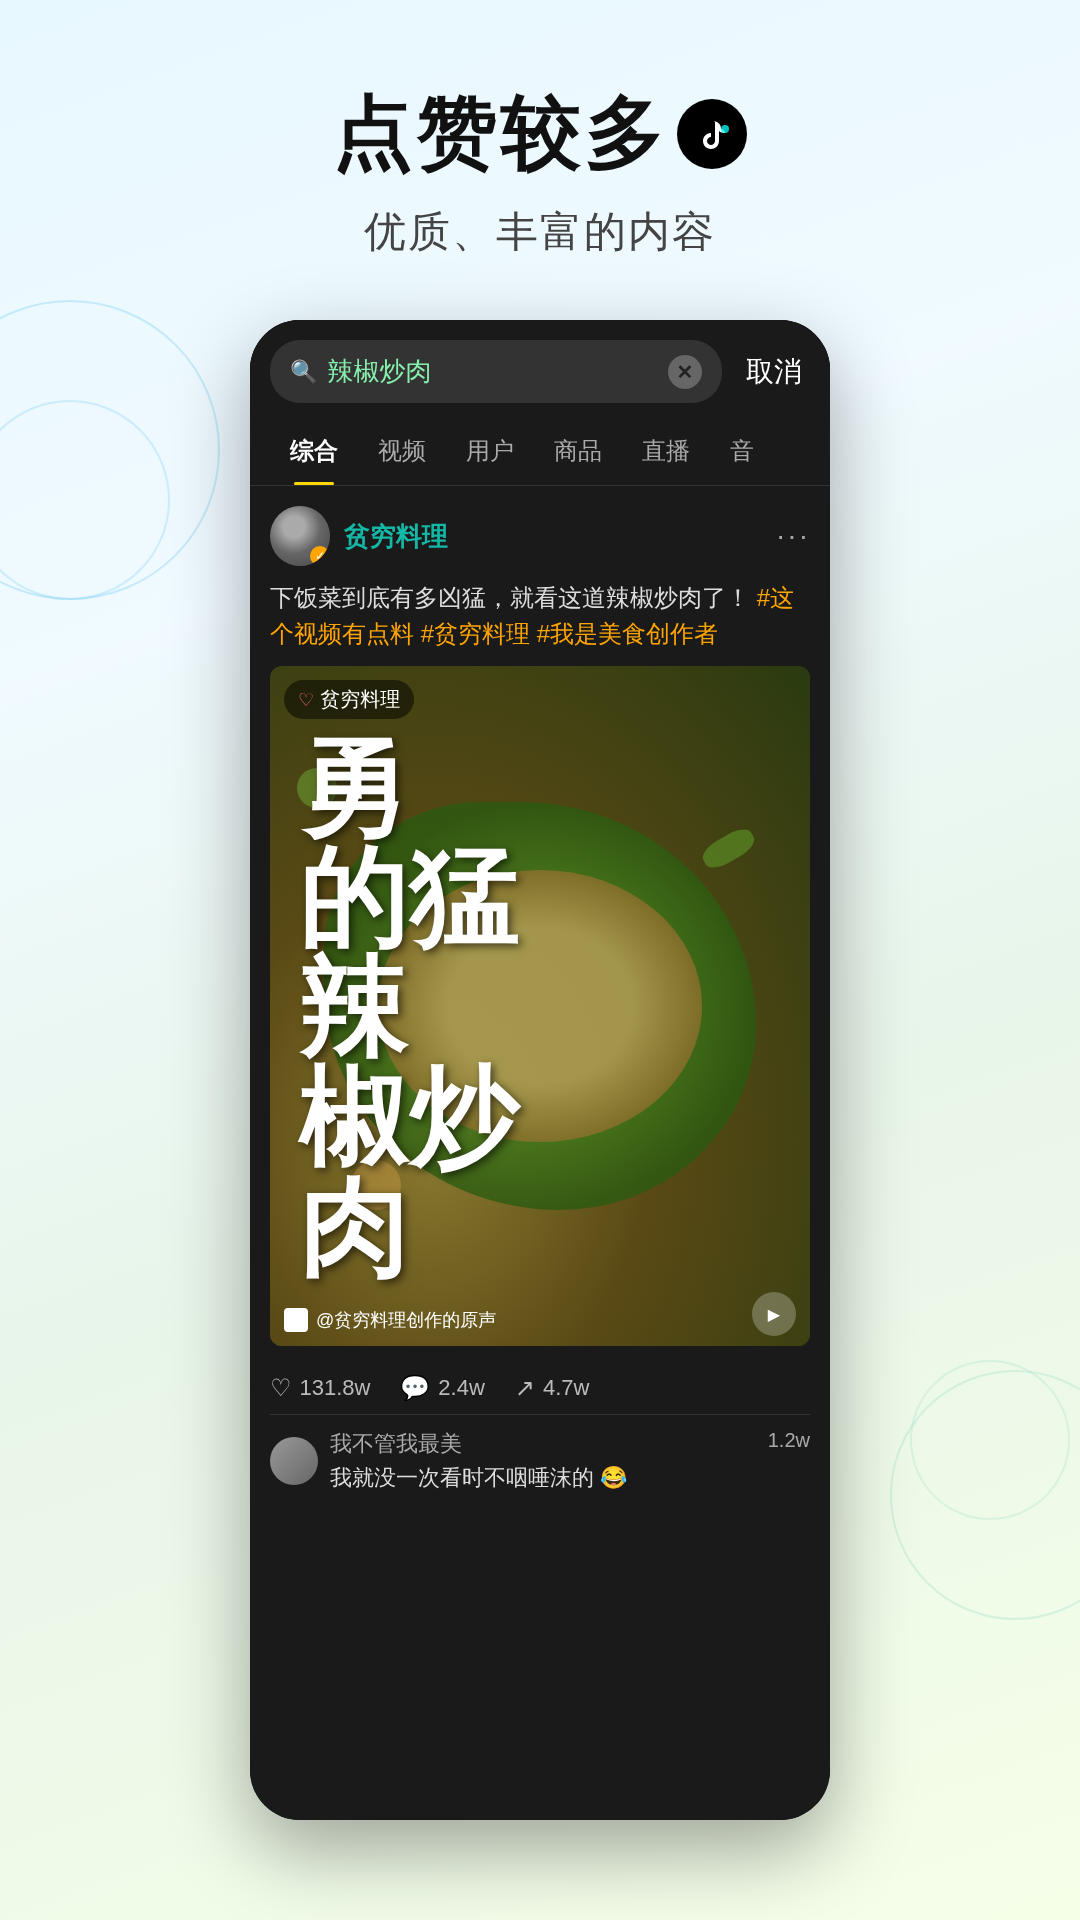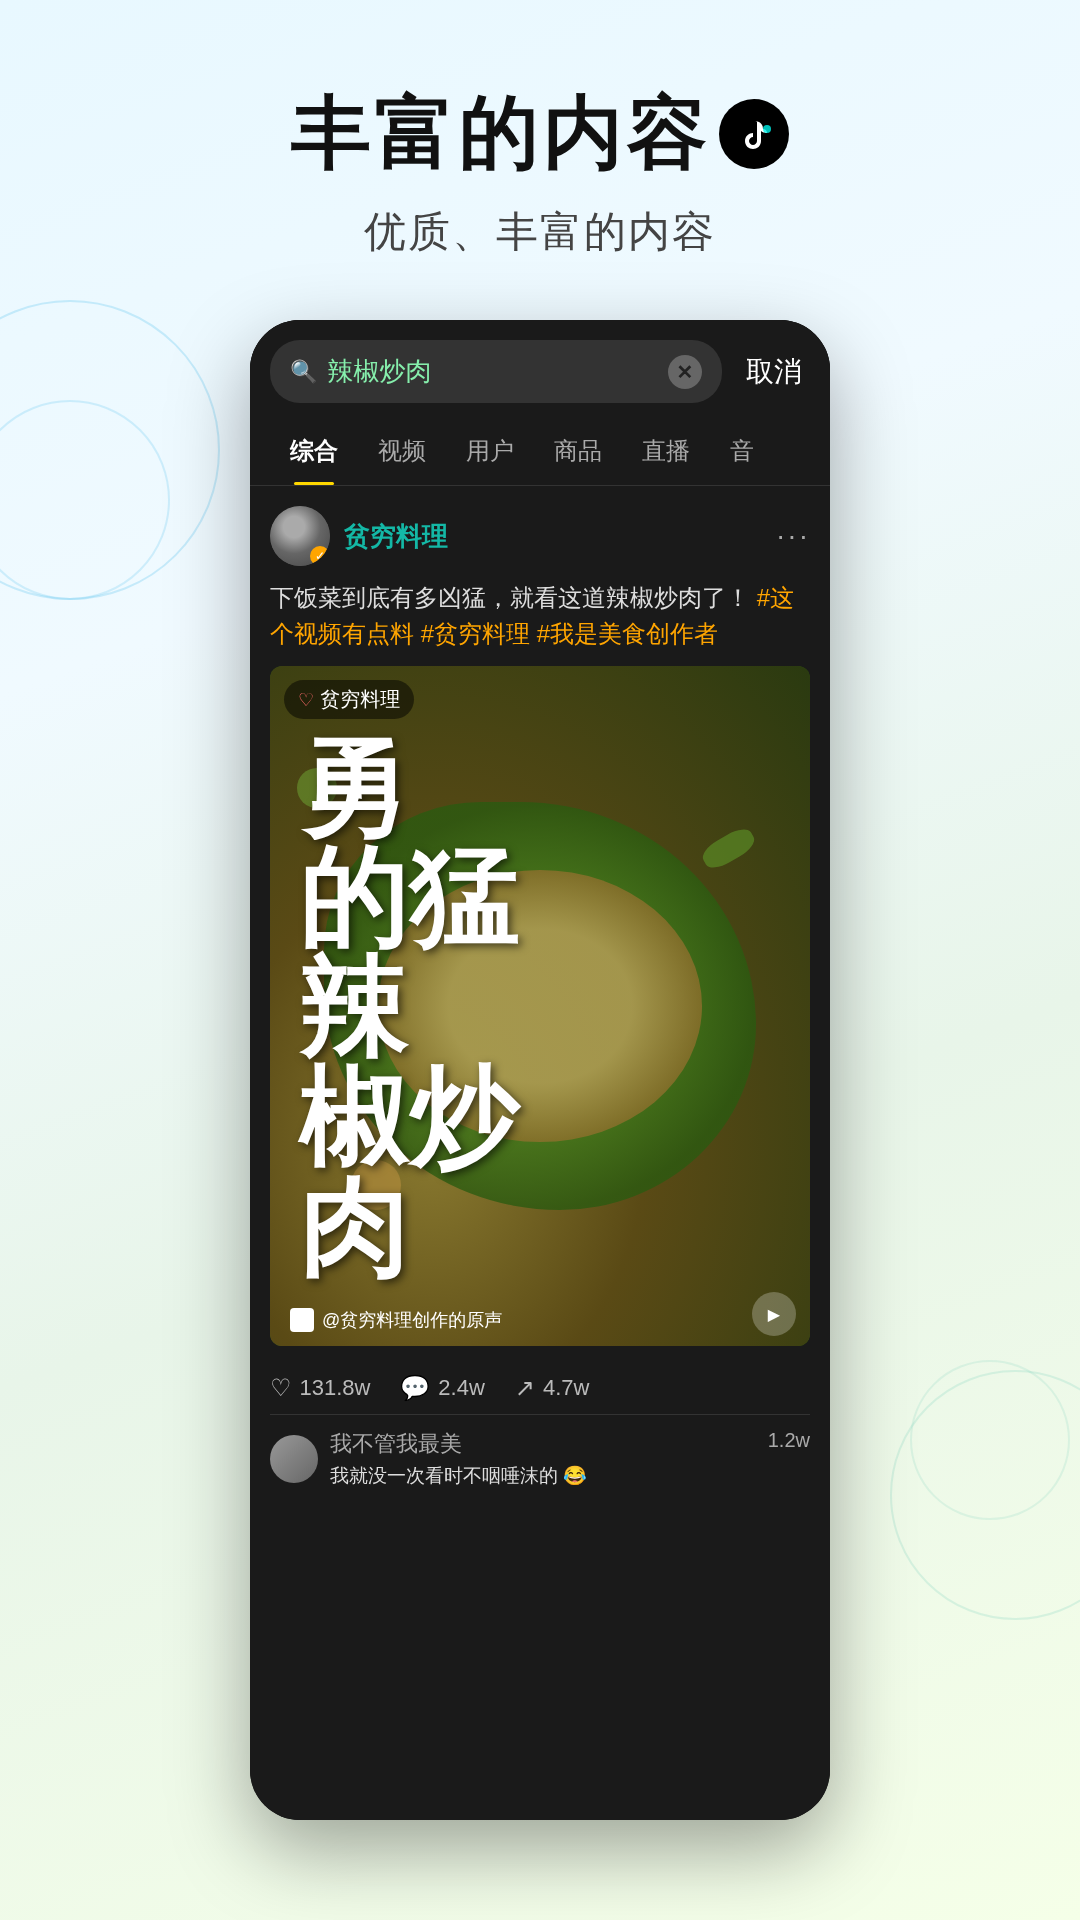--- a/index.html
+++ b/index.html
@@ -293,21 +293,21 @@
       display: flex; align-items: center; gap: 6px;
       font-size: 20px;
       color: white;
     }
     .likes-heart {
       color: #ff6b6b;
       font-size: 18px;
     }
     .audio-bar {
       position: absolute;
-      bottom: 14px; left: 20px; right: 60px;
+      bottom: 14px; left: 14px; right: 60px;
       display: flex; align-items: center; gap: 8px;
       color: white; font-size: 18px;
     }
     .tiktok-small-icon {
       width: 24px; height: 24px;
       background: white;
       border-radius: 4px;
       display: flex; align-items: center; justify-content: center;
       font-size: 14px;
     }
@@ -350,41 +350,41 @@
     }
     .comment-right {
       flex: 1;
     }
     .comment-user {
       font-size: 22px;
       color: #aaa;
       margin-bottom: 4px;
     }
     .comment-text {
-      font-size: 19px;
+      font-size: 22px;
       color: #ddd;
     }
     .comment-count {
       font-size: 20px;
       color: #aaa;
       margin-left: auto;
       align-self: flex-start;
     }
   </style>
 </head>
 <body>
 
 <div class="bg-circle-1"></div>
 <div class="bg-circle-2"></div>
 <div class="bg-circle-3"></div>
 <div class="bg-circle-4"></div>
 
 <div class="header-area">
   <div class="main-title">
-    <span>丰富的内容</span>
+    <span>点赞较多</span>
     <span style="width:70px;height:70px;background:#000;border-radius:50%;display:inline-flex;align-items:center;justify-content:center;">
       <svg width="42" height="42" viewBox="0 0 42 42">
         <path d="M22 8 C22 8, 30 8, 30 16 C30 16, 34 16, 34 20 C34 20, 30 20, 28 18 L28 28 C28 33, 24 36, 20 36 C16 36, 12 33, 12 28 C12 23, 16 20, 20 20 L20 24 C18 24, 16 26, 16 28 C16 30, 18 32, 20 32 C22 32, 24 30, 24 28 L24 8 Z" fill="white"></path>
         <circle cx="34" cy="16" r="4" fill="#00f2ea" opacity="0.8"></circle>
       </svg>
     </span>
   </div>
   <div class="subtitle">优质、丰富的内容</div>
 </div>
 

